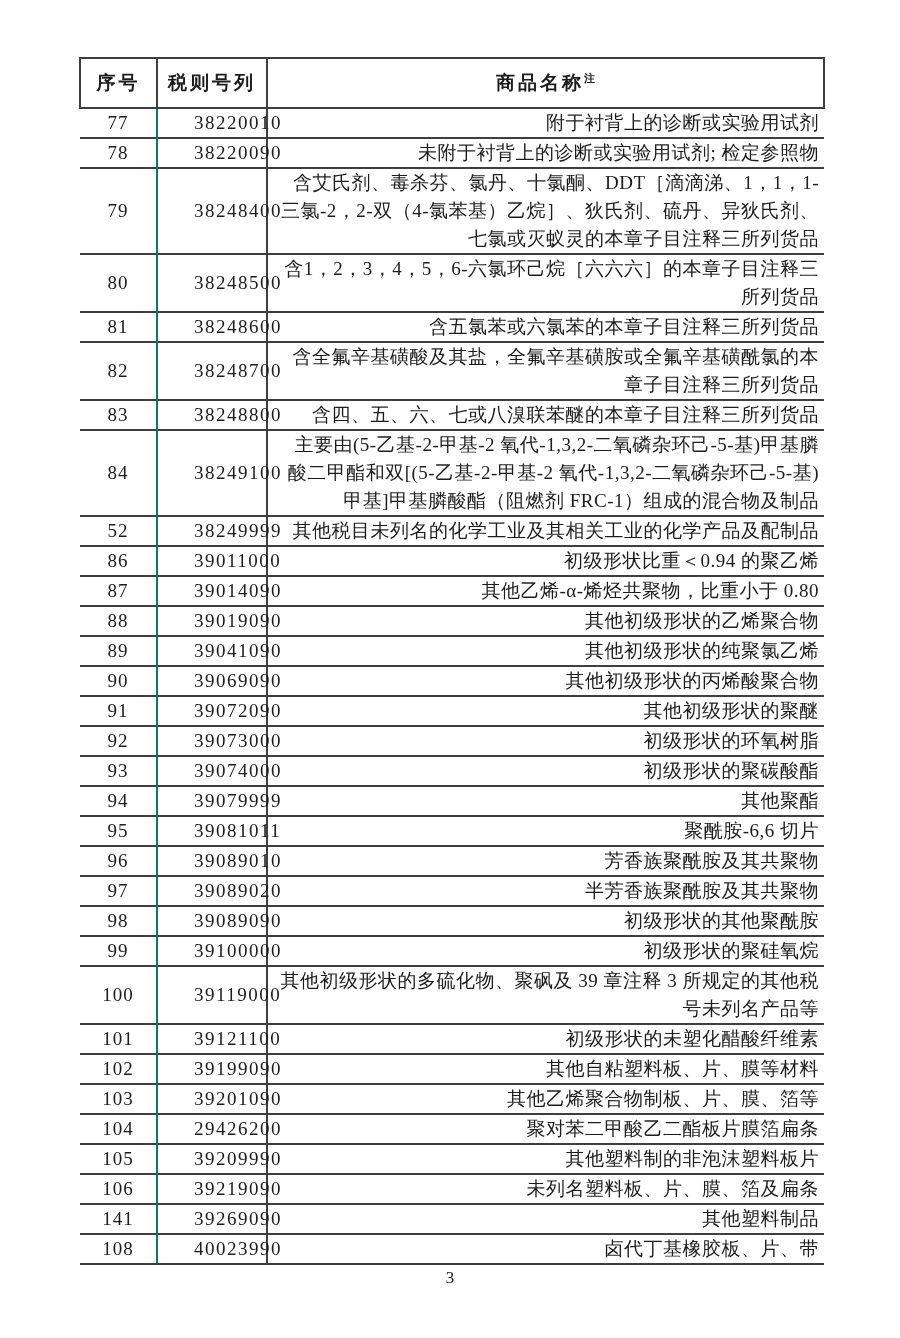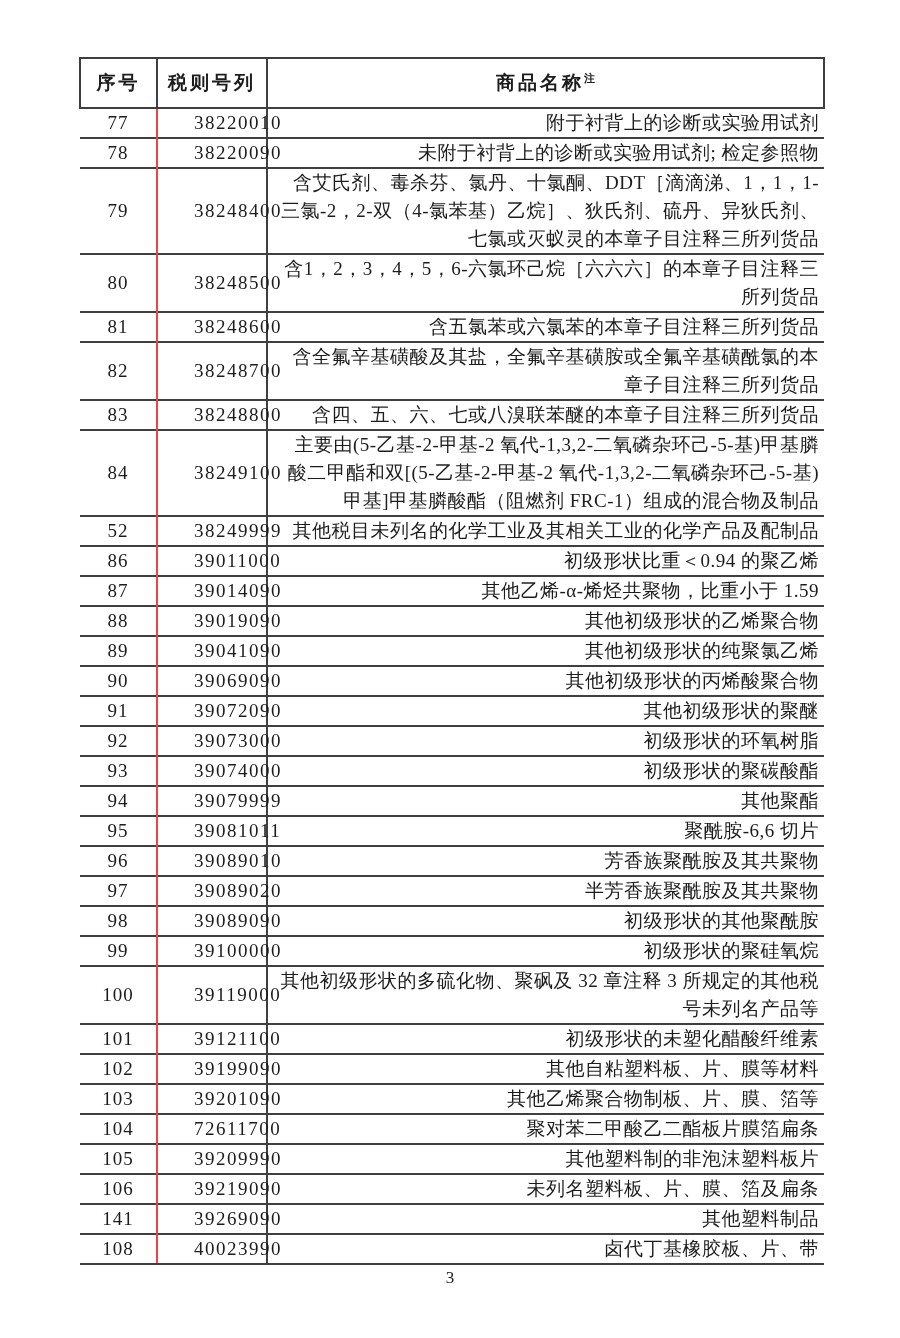--- a/index.html
+++ b/index.html
@@ -63,21 +63,21 @@
     height: 28px;
     padding: 0;
     vertical-align: middle;
     border-top: 2px solid #3f3f3f;
     letter-spacing: 0.5px;
   }
   tbody tr:last-child td { border-bottom: 2px solid #3f3f3f; }
 
   td.serial {
     text-align: center;
-    border-right: 2px solid #ef4444;
+    border-right: 2px solid #0f766e;
     letter-spacing: 1px;
   }
   td.code {
     text-align: center;
     border-right: 2px solid #3f3f3f;
     letter-spacing: 1.5px;
     padding-left: 36px;
   }
   td.name {
     text-align: right;
@@ -165,21 +165,21 @@
           <td class="name">其他税目未列名的化学工业及其相关工业的化学产品及配制品</td>
         </tr>
         <tr>
           <td class="serial">86</td>
           <td class="code">39011000</td>
           <td class="name">初级形状比重＜0.94 的聚乙烯</td>
         </tr>
         <tr>
           <td class="serial">87</td>
           <td class="code">39014090</td>
-          <td class="name">其他乙烯-α-烯烃共聚物，比重小于 1.59</td>
+          <td class="name">其他乙烯-α-烯烃共聚物，比重小于 0.80</td>
         </tr>
         <tr>
           <td class="serial">88</td>
           <td class="code">39019090</td>
           <td class="name">其他初级形状的乙烯聚合物</td>
         </tr>
         <tr>
           <td class="serial">89</td>
           <td class="code">39041090</td>
           <td class="name">其他初级形状的纯聚氯乙烯</td>
@@ -230,40 +230,40 @@
           <td class="name">初级形状的其他聚酰胺</td>
         </tr>
         <tr>
           <td class="serial">99</td>
           <td class="code">39100000</td>
           <td class="name">初级形状的聚硅氧烷</td>
         </tr>
         <tr>
           <td class="serial">100</td>
           <td class="code">39119000</td>
-          <td class="name">其他初级形状的多硫化物、聚砜及 32 章注释 3 所规定的其他税号未列名产品等</td>
+          <td class="name">其他初级形状的多硫化物、聚砜及 39 章注释 3 所规定的其他税号未列名产品等</td>
         </tr>
         <tr>
           <td class="serial">101</td>
           <td class="code">39121100</td>
           <td class="name">初级形状的未塑化醋酸纤维素</td>
         </tr>
         <tr>
           <td class="serial">102</td>
           <td class="code">39199090</td>
           <td class="name">其他自粘塑料板、片、膜等材料</td>
         </tr>
         <tr>
           <td class="serial">103</td>
           <td class="code">39201090</td>
           <td class="name">其他乙烯聚合物制板、片、膜、箔等</td>
         </tr>
         <tr>
           <td class="serial">104</td>
-          <td class="code">72611700</td>
+          <td class="code">29426200</td>
           <td class="name">聚对苯二甲酸乙二酯板片膜箔扁条</td>
         </tr>
         <tr>
           <td class="serial">105</td>
           <td class="code">39209990</td>
           <td class="name">其他塑料制的非泡沫塑料板片</td>
         </tr>
         <tr>
           <td class="serial">106</td>
           <td class="code">39219090</td>

